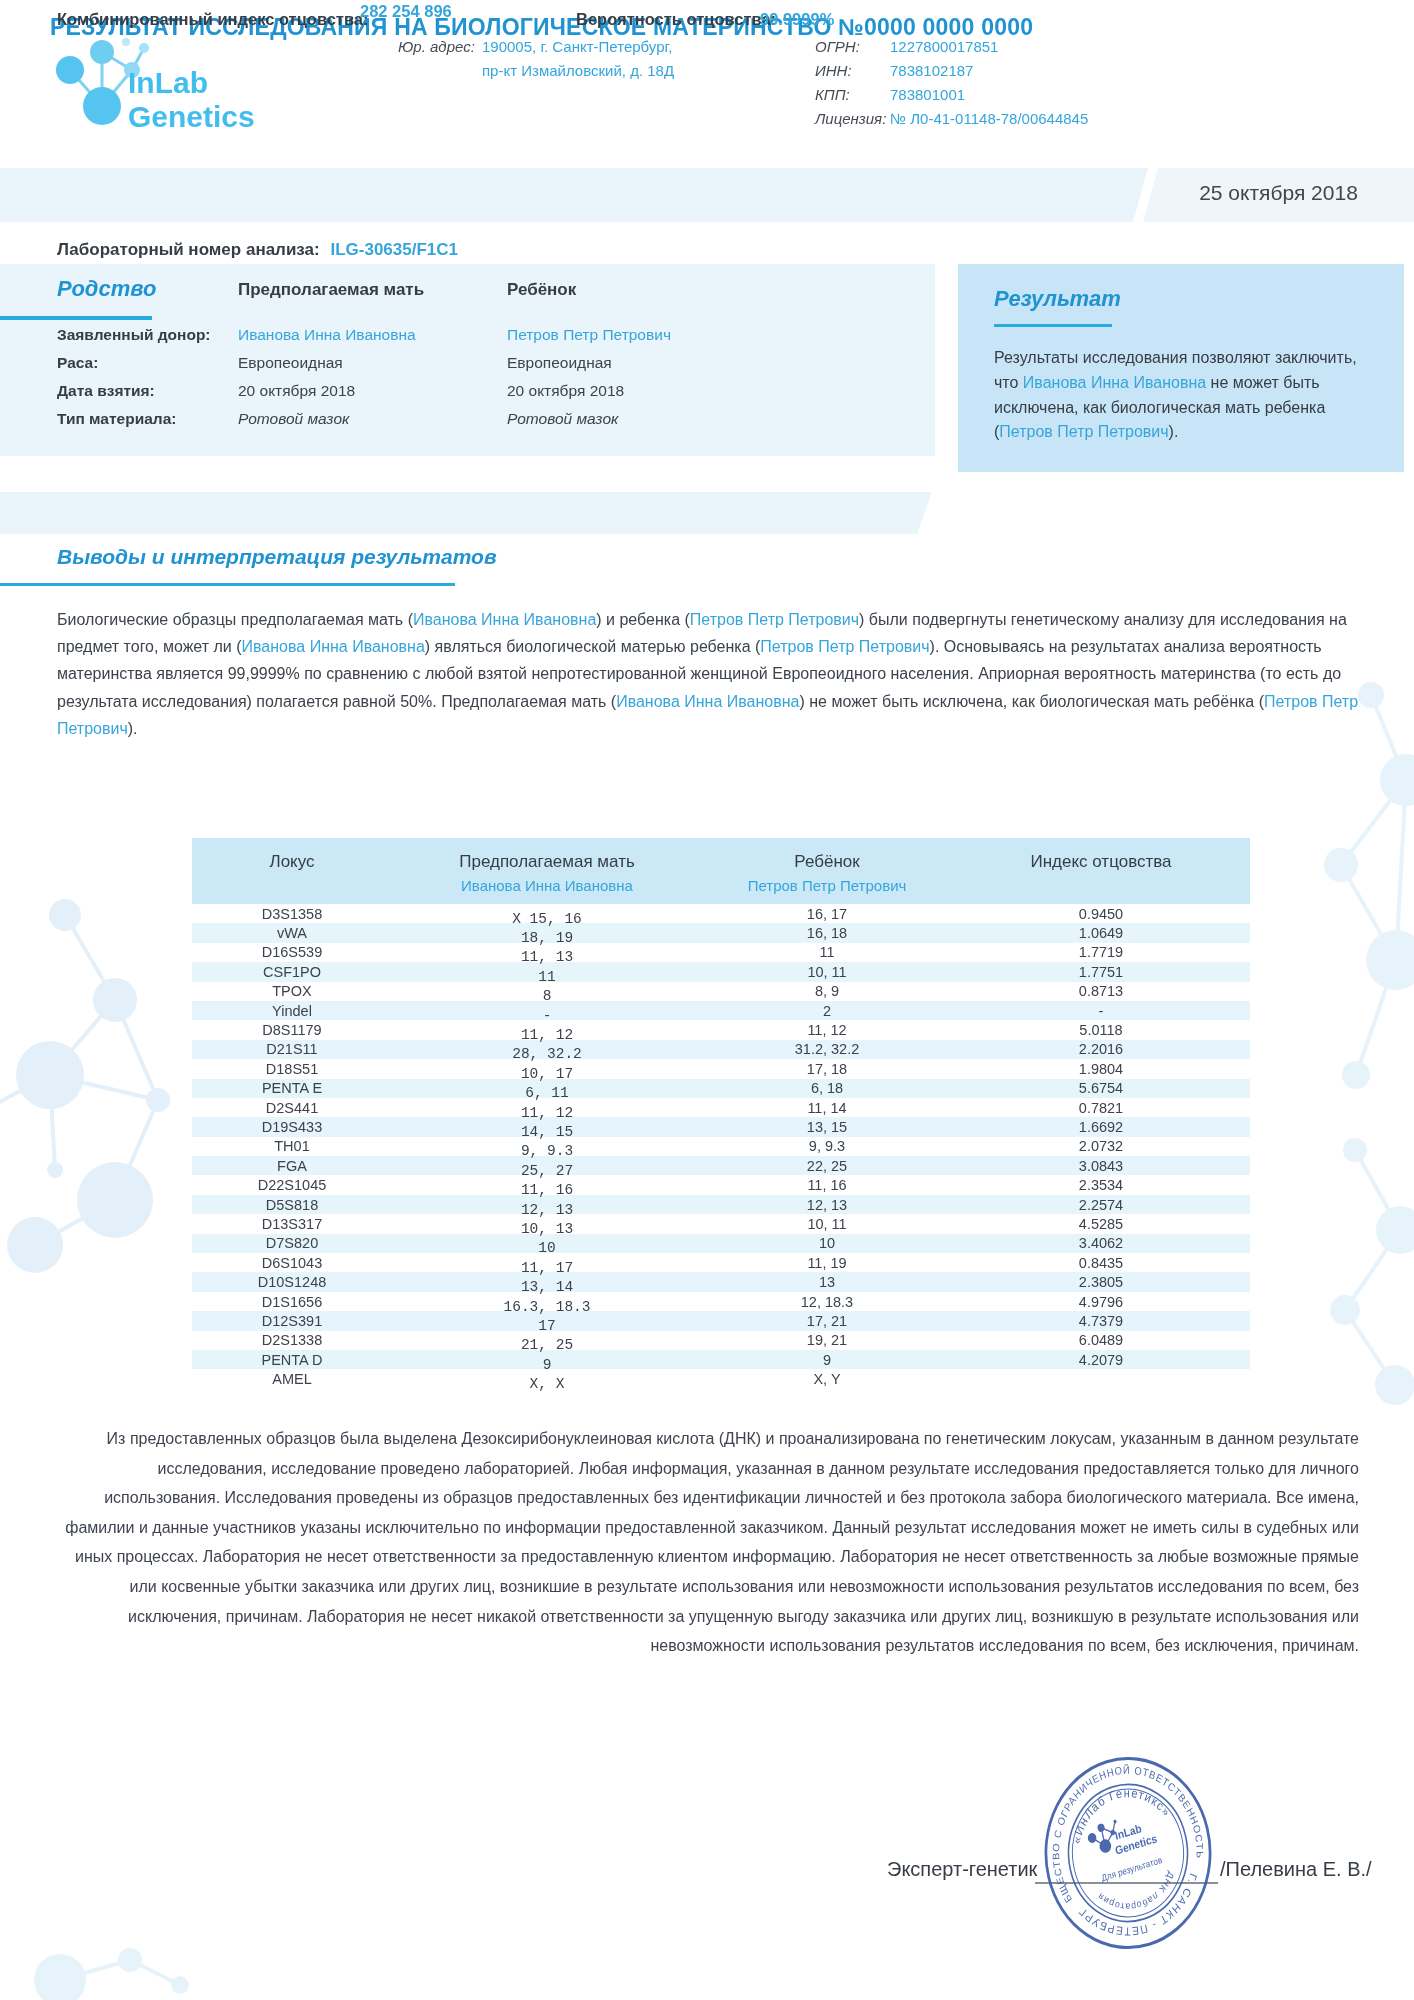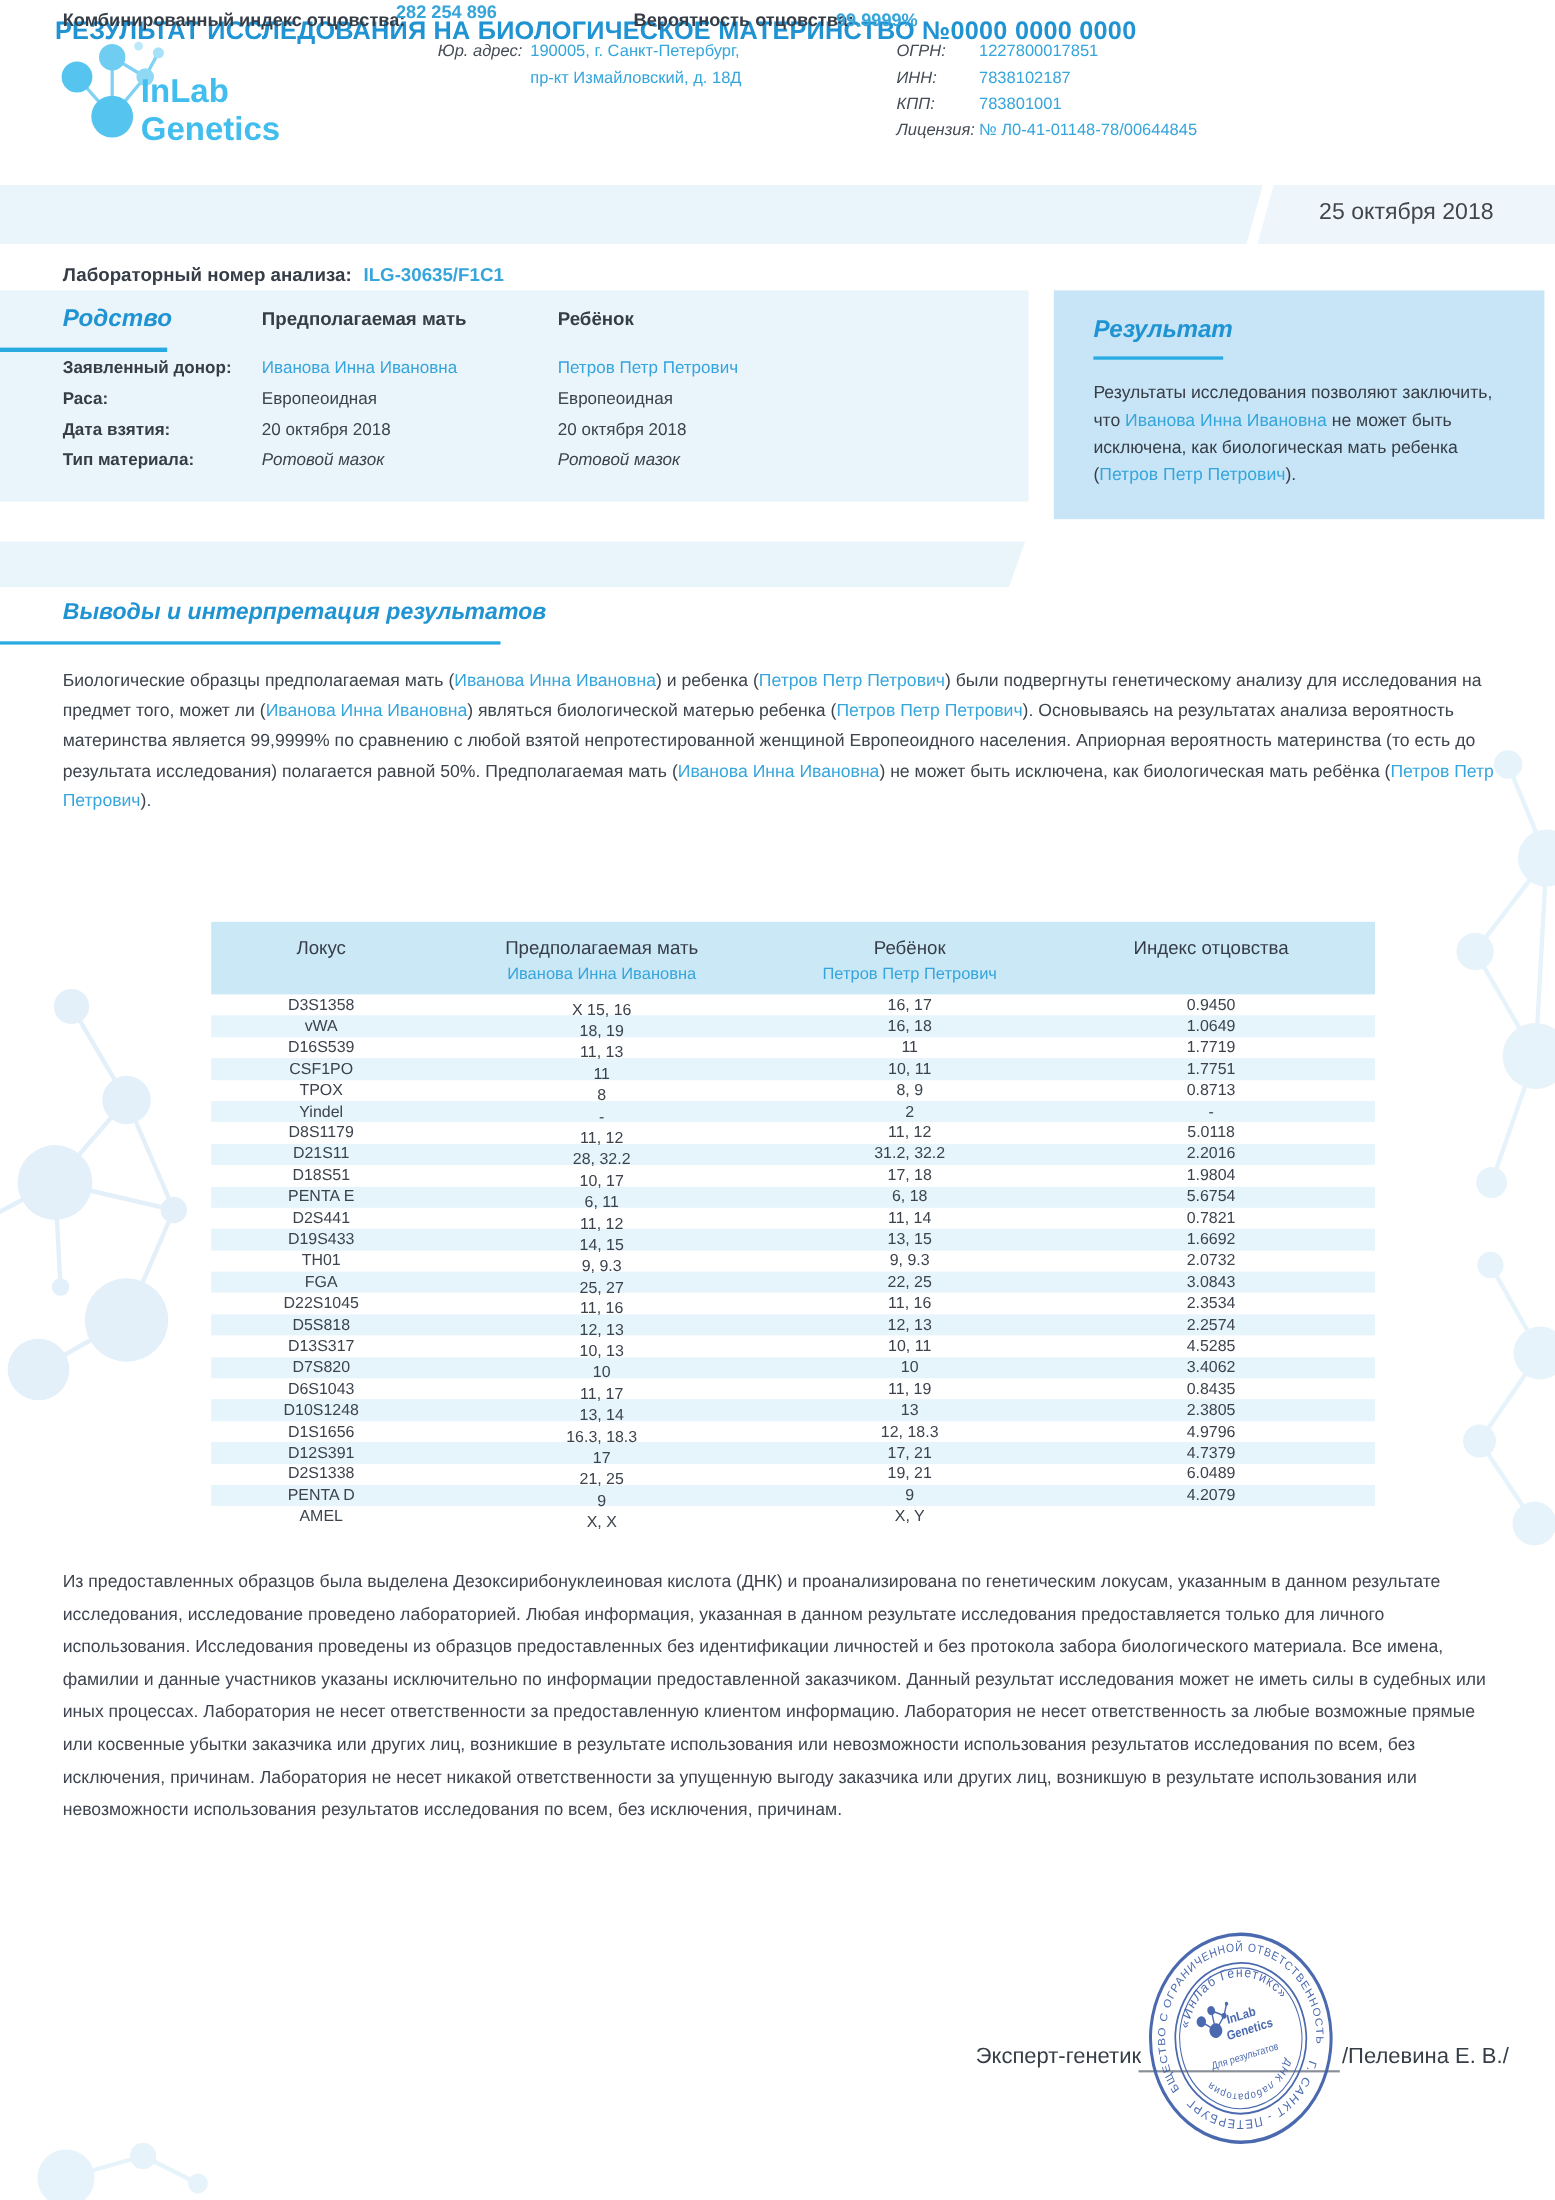--- a/index.html
+++ b/index.html
@@ -73,25 +73,25 @@
 
   
   .loci-table { position:absolute; left:192px; top:838px; width:1058px; }
   .lt-header { display:grid; grid-template-columns:200px 310px 250px 298px; height:66px;
     background:#cbe8f7; text-align:center; }
   .lt-h-main { font-size:17px; font-weight:normal; color:#363d46; padding-top:14px; }
   .lt-h-sub { font-size:15px; color:#35a5db; padding-top:5px; }
   .lt-row { display:grid; grid-template-columns:200px 310px 250px 298px; height:19.4px;
     text-align:center; font-size:14.5px; color:#3c434c; align-items:center; }
   .lt-row.alt { background:#e6f4fc; }
-  .lt-mother { position:relative; top:5px; }
+  .lt-mother { position:relative; top:5px;font-family:Liberation Mono, monospace; }
 
   
   .disclaimer { position:absolute; left:57px; top:1424px; width:1302px; font-size:16px;
-    line-height:1.85; color:#3f4450; }
+    line-height:1.85; color:#3f4450;text-align:right; }
 
   
   .sig-role { position:absolute; left:887px; top:1858px; font-size:20px; color:#363d46; }
   .sig-line { position:absolute; left:1035px; top:1882px; width:183px; border-bottom:2px solid #8a9099; }
   .sig-name { position:absolute; left:1220px; top:1858px; font-size:20px; color:#363d46; }
   .stamp { position:absolute; left:1042px; top:1754px; width:172px; height:198px; opacity:.93; }
 </style>
 </head>
 <body>
 

